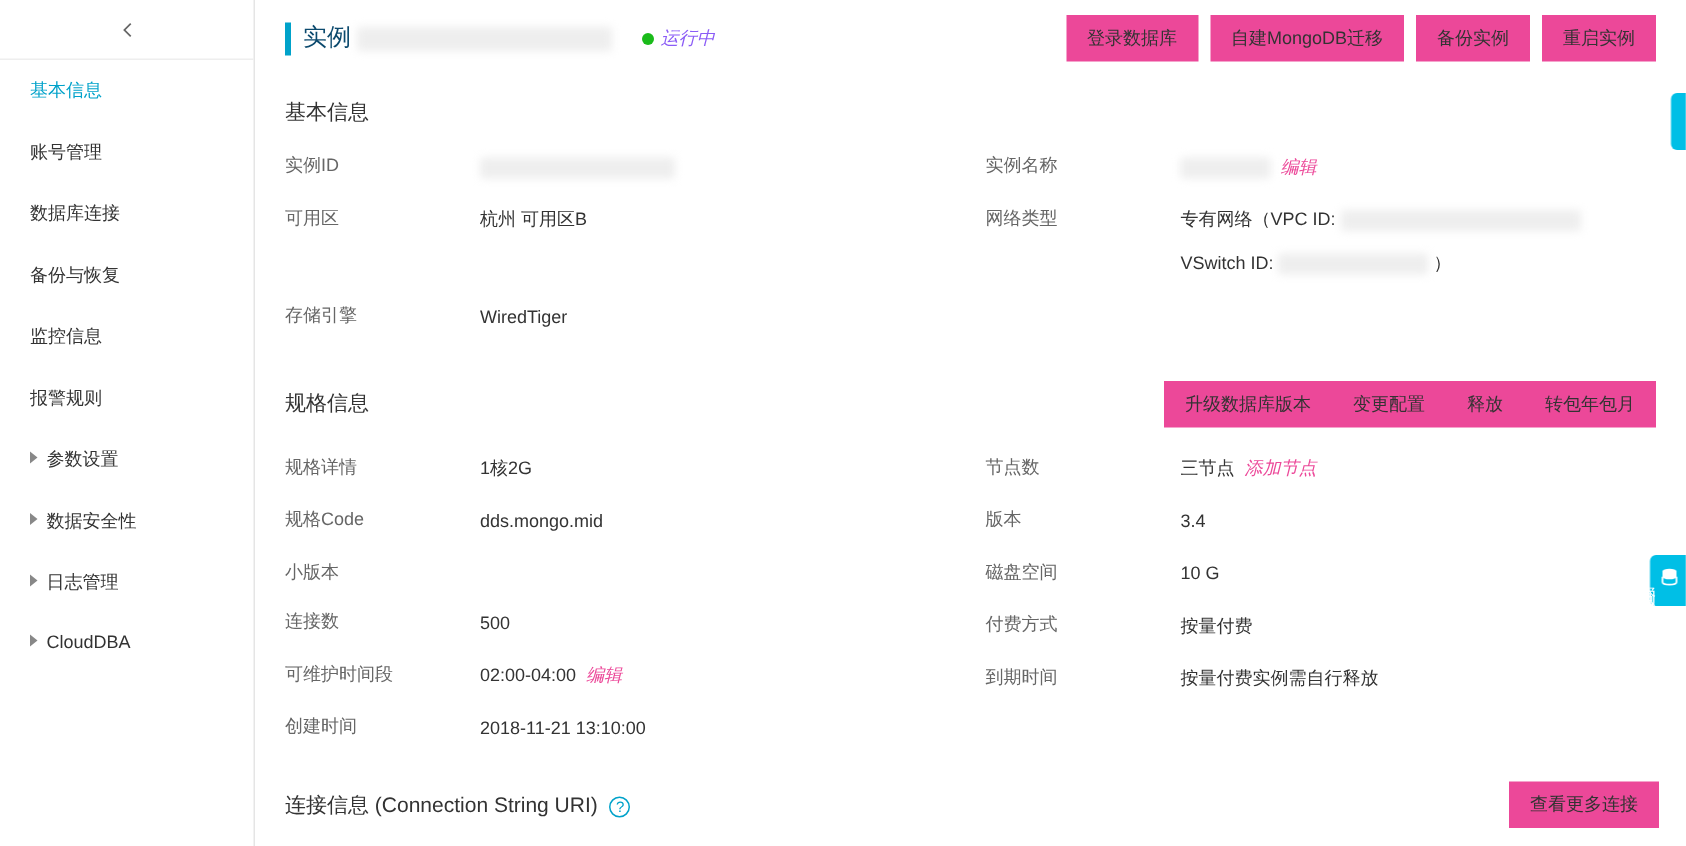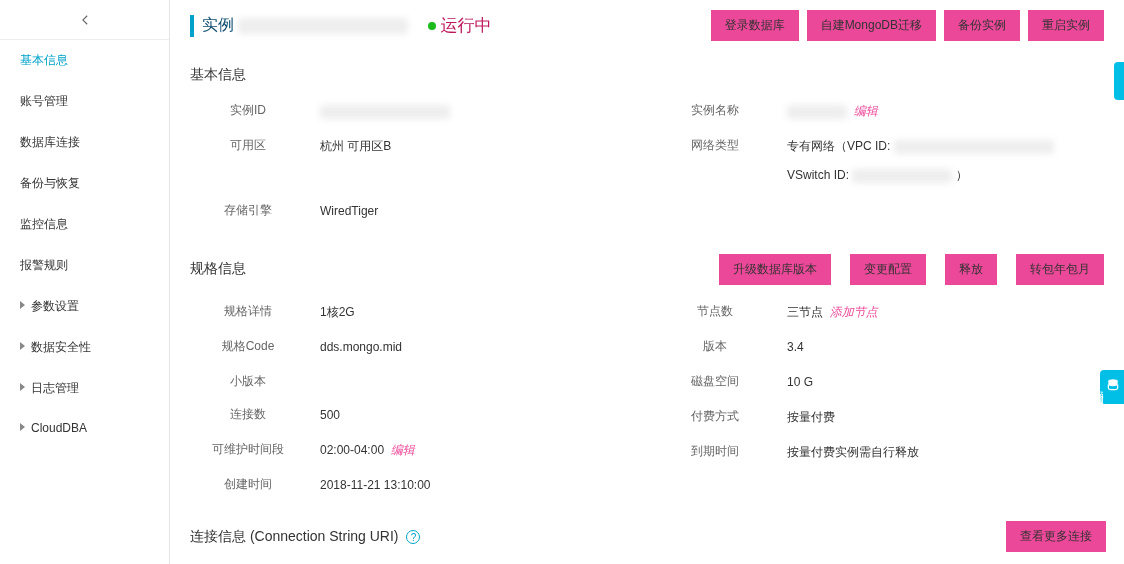--- a/index.html
+++ b/index.html
@@ -15,31 +15,31 @@
 .header { display: flex; align-items: center; padding: 10px 20px; border-bottom: 1px solid transparent; }
 .header-bar { width: 4px; height: 22px; background: #00a2ca; margin-right: 8px; }
 .header-title { font-size: 16px; color: #0c4a6e; margin-right: 10px; }
 .redacted { display: inline-block; background: #eee; filter: blur(3px); border-radius: 2px; vertical-align: middle; }
 .redacted.r1 { width: 170px; height: 16px; }
 .redacted.r2 { width: 130px; height: 14px; }
 .redacted.r3 { width: 60px; height: 14px; }
 .redacted.r4 { width: 160px; height: 14px; }
 .redacted.r5 { width: 100px; height: 14px; }
 .status-dot { width: 8px; height: 8px; background: #1abb1a; border-radius: 50%; display: inline-block; margin: 0 4px 0 10px; vertical-align: middle; }
-.status-text { color: #be185d; font-size: 17px; }
+.status-text { color: #8b5cf6; font-size: 12px; font-style: italic; }
 .header-actions { margin-left: auto; display: flex; gap: 8px; }
 .btn { background: #ec4899; border: none; padding: 7px 14px; font-size: 12px; color: #333; cursor: pointer; }
 .section { padding: 0 20px 10px 20px; }
 .section-header { display: flex; align-items: center; padding: 14px 0 10px 0; }
 .section-title { font-size: 14px; color: #333; }
-.section-actions { margin-left: auto; display: flex; gap: 19px; }
+.section-actions { margin-left: auto; display: flex; gap: 0; }
 .info-grid { display: flex; gap: 20px; }
 .info-col { flex: 1; }
 .info-row { display: flex; padding: 8px 0; font-size: 12px; align-items: flex-start; }
-.info-label { width: 130px; text-align: center; color: #666; padding-right: 14px; flex-shrink: 0; }
+.info-label { width: 130px; text-align: left; color: #666; padding-right: 14px; flex-shrink: 0; }
 .info-value { color: #333; flex: 1; line-height: 1.6; }
 .link { color: #ec4899; cursor: pointer; font-style: italic; }
 .help-icon { display: inline-flex; width: 14px; height: 14px; border: 1px solid #00a2ca; border-radius: 50%; color: #00a2ca; font-size: 10px; align-items: center; justify-content: center; margin-left: 4px; cursor: pointer; }
 .side-tab { position: absolute; right: 0; top: 62px; width: 10px; height: 38px; background: #00bfe6; border-radius: 4px 0 0 4px; }
 .feedback-tab { position: absolute; right: 0; top: 370px; width: 24px; background: #00bfe6; color: #fff; writing-mode: vertical-rl; text-align: center; padding: 8px 4px; font-size: 12px; border-radius: 4px 0 0 4px; cursor: pointer; letter-spacing: 2px; }
 .feedback-icon { width: 14px; height: 14px; display: block; margin: 0 auto 4px auto; }
 .bottom-right-btn { position: absolute; right: 18px; bottom: 12px; }
 </style>
 </head>
 <body>

